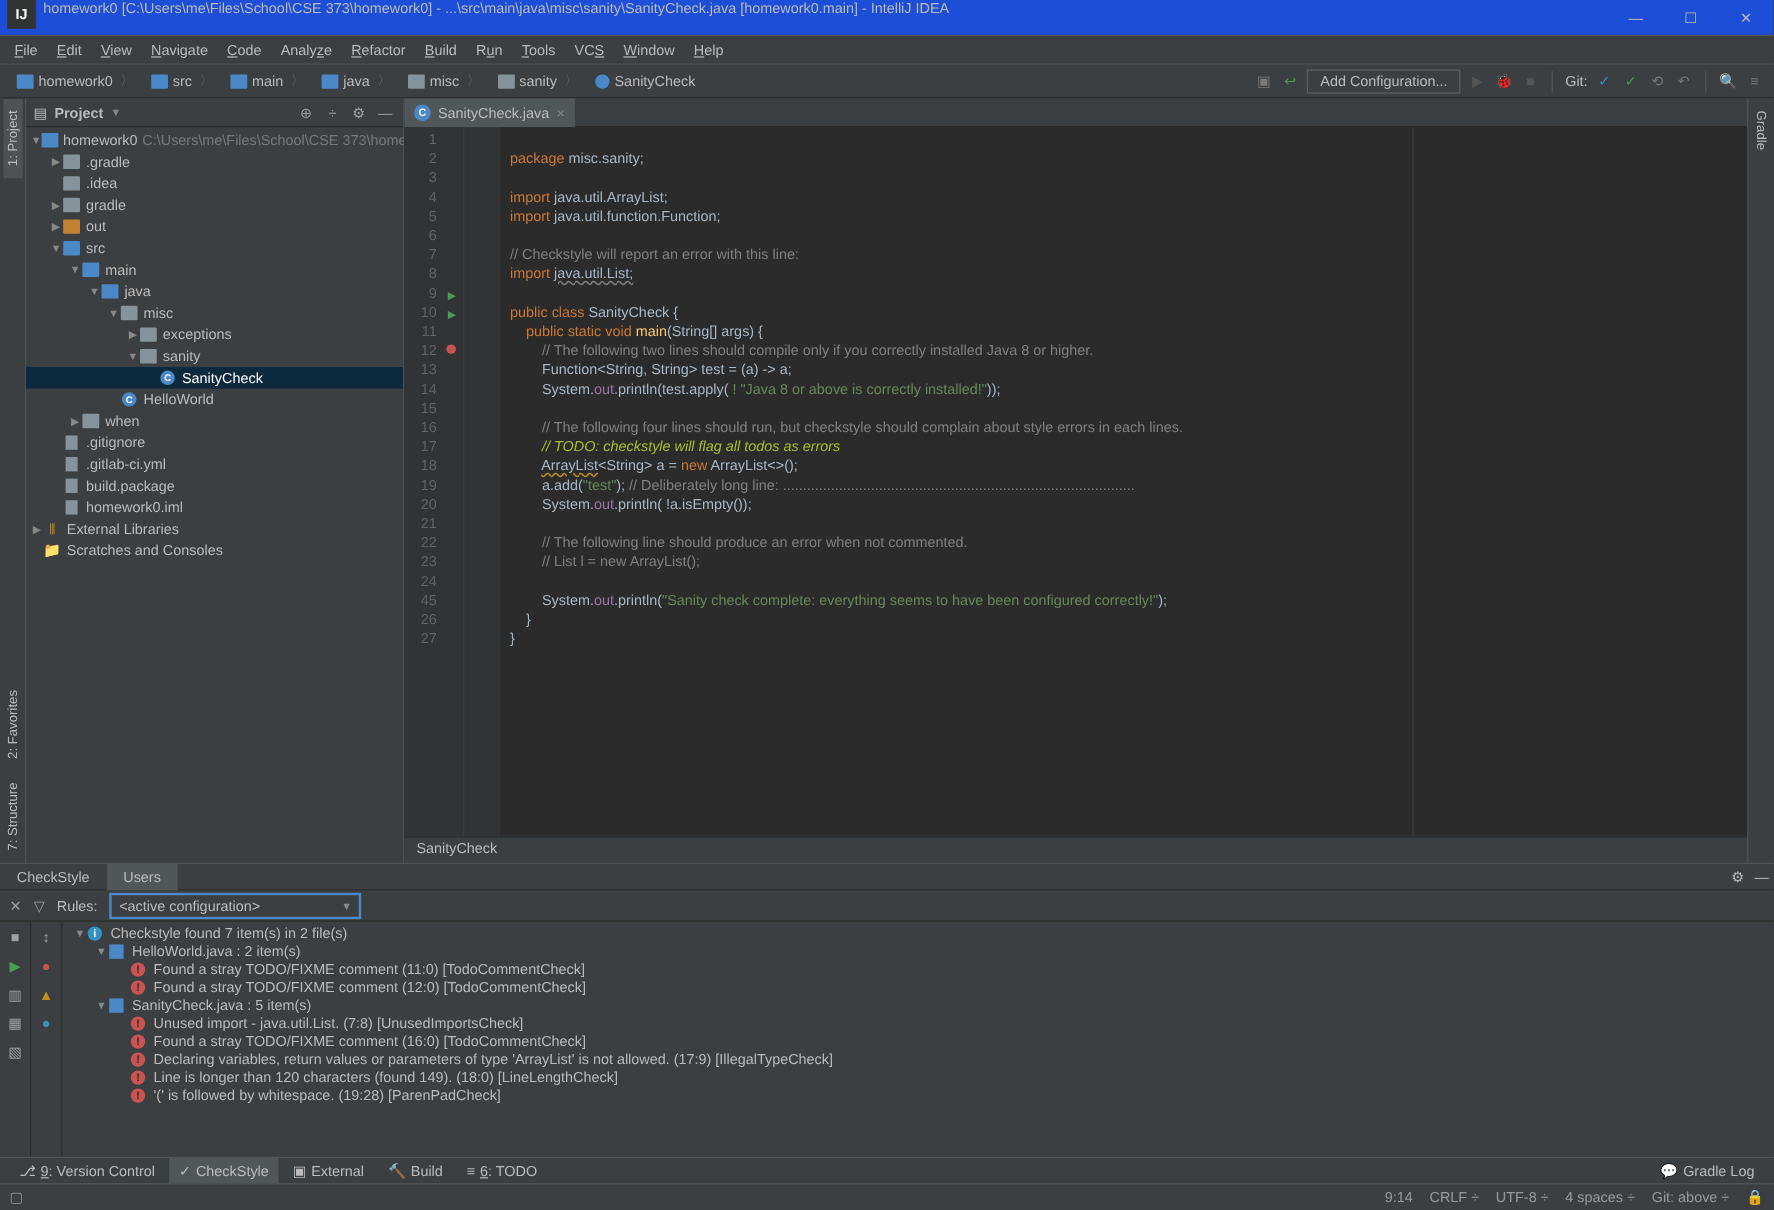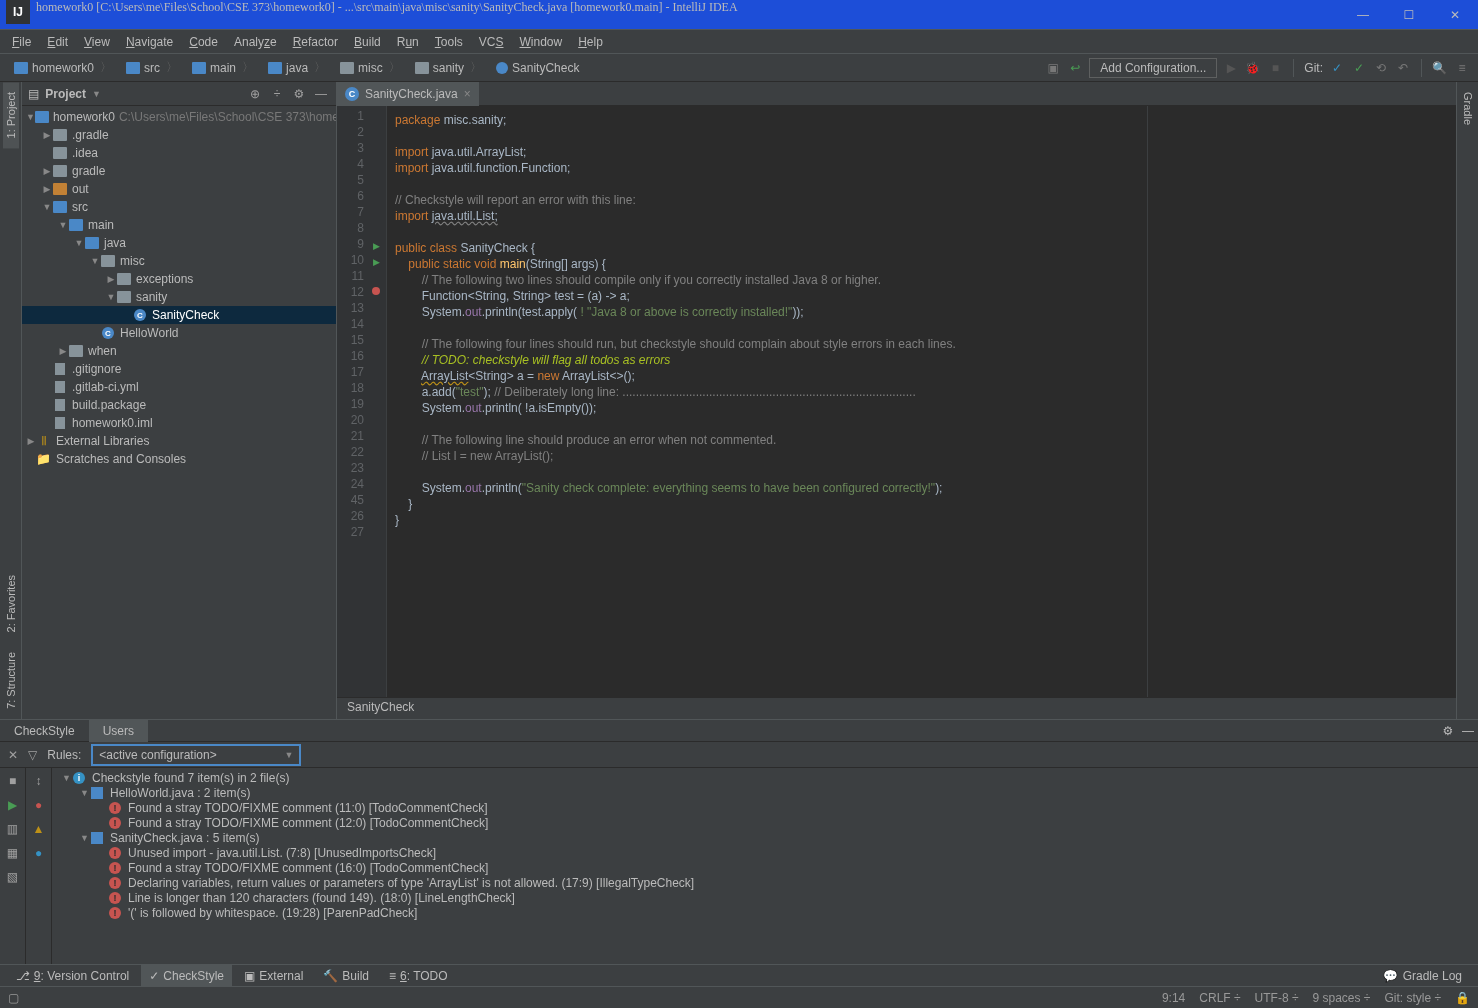--- a/index.html
+++ b/index.html
@@ -1,20 +1,20 @@
 <!DOCTYPE html>
 <html><head>
 <meta charset="utf-8">
 <style>
 * { margin: 0; padding: 0; box-sizing: border-box; font-family: "Segoe UI", Arial, sans-serif; font-size: 12px; }
 body { background: #3c3f41; color: #bbbbbb; width: 1478px; height: 1008px; overflow: hidden; display: flex; flex-direction: column; }
 
 .titlebar { height: 30px; background: #1d4ed8; display: flex; border-bottom: 1px solid #515658; }
 .titlebar .icon-box { width: 24px; height: 24px; margin: 0 6px; background: #313335; color: #fff; display: flex; align-items: center; justify-content: center; font-weight: bold; }
-.titlebar .title-text { flex: 1; color: #bbbbbb; font-family: Liberation Serif, serif; }
+.titlebar .title-text { flex: 1; color: #bbbbbb; }
 .win-btns { display: flex; }
 .win-btn { width: 46px; height: 30px; display: flex; align-items: center; justify-content: center; color: #bbbbbb; }
 
 .menubar { height: 24px; background: #3c3f41; display: flex; align-items: center; padding: 0 4px; border-bottom: 1px solid #515658; }
 .menu-item { padding: 2px 8px; color: #bbbbbb; }
 .menu-item u { text-decoration: underline; }
 
 .navbar { height: 28px; background: #3c3f41; display: flex; align-items: center; padding: 0 8px; border-bottom: 1px solid #2b2b2b; }
 .breadcrumb { display: flex; align-items: center; gap: 2px; flex: 1; }
 .crumb { display: flex; align-items: center; gap: 4px; padding: 2px 6px; color: #bbbbbb; }
@@ -57,21 +57,21 @@
 .editor-area { flex: 1; display: flex; flex-direction: column; min-width: 0; background: #313335; }
 .tabbar { height: 24px; background: #3c3f41; display: flex; align-items: center; border-bottom: 1px solid #2b2b2b; }
 .file-tab { height: 24px; display: flex; align-items: center; padding: 0 8px; background: #515658; gap: 6px; color: #bbbbbb; }
 .file-tab .class-ico { width: 14px; height: 14px; border-radius: 50%; background: #4a88c7; color: #fff; display: flex; align-items: center; justify-content: center; font-size: 9px; font-weight: bold; }
 .file-tab .close-x { color: #888; }
 .editor-body { flex: 1; display: flex; min-height: 0; position: relative; }
 .gutter { width: 50px; background: #313335; border-right: 1px solid #3c3f41; font-family: "Consolas","Courier New",monospace; font-size: 12px; color: #606366; padding-top: 2px; text-align: right; line-height: 16px; }
 .gutter div { padding-right: 22px; height: 16px; position: relative; }
 .gutter .run-tri { position: absolute; right: 6px; top: 2px; color: #499c54; font-size: 9px; }
 .gutter .err-dot { position: absolute; right: 6px; top: 3px; width: 8px; height: 8px; background: #c75450; border-radius: 50%; }
-.code { flex: 1; background: #2b2b2b; font-family: "Consolas","Courier New",monospace; font-size: 12px; line-height: 16px; color: #a9b7c6; padding: 6px 0 2px 8px; overflow: auto; white-space: pre; position: relative; }
+.code { flex: 1; background: #2b2b2b; font-family: "Consolas","Courier New",monospace; font-size: 12px; line-height: 16px; color: #a9b7c6; padding: 18px 0 2px 8px; overflow: auto; white-space: pre; position: relative; margin-left: 30px; }
 .code .margin-line { position: absolute; top: 0; bottom: 0; left: 760px; width: 1px; background: #3c3f41; }
 .kw { color: #cc7832; }
 .str { color: #6a8759; }
 .cmt { color: #808080; }
 .cmt-todo { color: #a8c023; font-style: italic; }
 .field { color: #9876aa; }
 .meth { color: #ffc66d; }
 .name-cls { color: #a9b7c6; }
 .editor-crumb { height: 22px; background: #3c3f41; border-top: 1px solid #2b2b2b; padding: 2px 10px; color: #bbbbbb; }
 
@@ -481,16 +481,16 @@
   <div class="spacer"></div>
   <div class="bb-item">💬 <span>Gradle Log</span></div>
 </div>
 
 <div class="statusbar">
   <span>▢</span>
   <div class="spacer"></div>
   <span>9:14</span>
   <span><span>CRLF</span> ÷</span>
   <span><span>UTF-8</span> ÷</span>
-  <span><span>9 spaces</span> ÷</span>
-  <span><span>Git: style</span> ÷</span>
+  <span><span>4 spaces</span> ÷</span>
+  <span><span>Git: above</span> ÷</span>
   <span>🔒</span>
 </div>
 
 </body></html>

